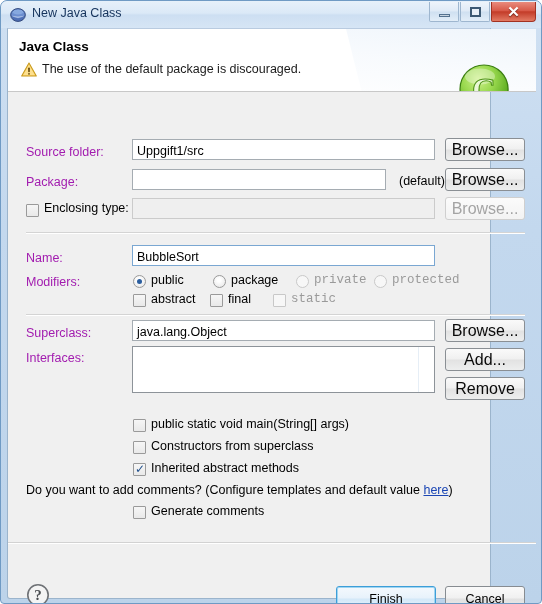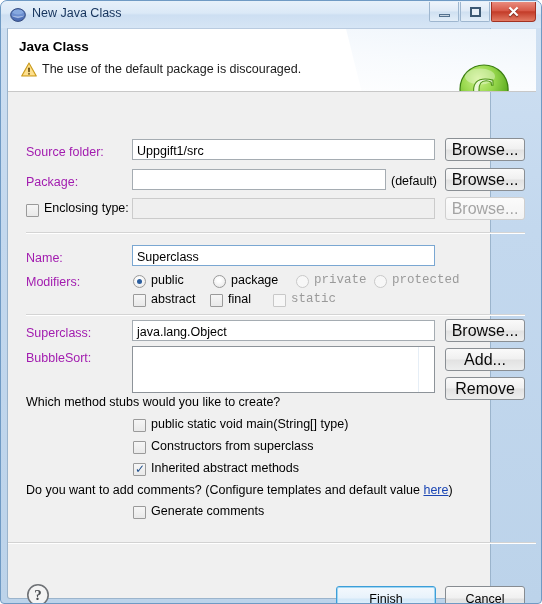--- a/index.html
+++ b/index.html
@@ -203,20 +203,21 @@
   .pushbtn.disabled {
     background: linear-gradient(to bottom, #fbfbfb 0%, #f3f3f3 100%);
     border: 1px solid #cfcfcf;
     color: #a4a4a4;
   }
 
   .default-hint {
     position: absolute;
     font-size: 12.5px;
     color: #000000;
+    margin-left: 8px;
   }
 
   
   .cb {
     position: absolute;
     width: 13px; height: 13px;
     box-sizing: border-box;
     background: linear-gradient(to bottom, #f6f6f6 0%, #e9e9e9 100%);
     border: 1px solid #9a9a9a;
     border-radius: 1px;
@@ -410,21 +411,21 @@
     <div class="pushbtn" style="left:437px; top:139px; width:80px;">Browse...</div>
 
     <div class="cb" style="left:18px; top:175px;"></div>
     <div class="ctl-label" style="left:36px; top:172px;">Enclosing type:</div>
     <div class="textfield disabled" style="left:124px; top:169px; width:303px;"></div>
     <div class="pushbtn disabled" style="left:437px; top:168px; width:80px;">Browse...</div>
 
     <div class="separator" style="left:18px; top:203px; width:499px;"></div>
 
     <div class="row-label" style="left:18px; top:222px;">Name:</div>
-    <div class="textfield focused" style="left:124px; top:216px; width:303px;">Superclass</div>
+    <div class="textfield focused" style="left:124px; top:216px; width:303px;">BubbleSort</div>
 
     <div class="row-label" style="left:18px; top:246px;">Modifiers:</div>
 
     <div class="rb" style="left:125px; top:246px;">
         <div class="dot"></div>
       </div>
     <div class="ctl-label" style="left:143px; top:244px;">public</div>
 
     <div class="rb" style="left:205px; top:246px;"></div>
     <div class="ctl-label" style="left:223px; top:244px;">package</div>
@@ -443,31 +444,30 @@
 
     <div class="cb disabled" style="left:265px; top:265px;"></div>
     <div class="ctl-label disabled" style="left:283px; top:263px;">static</div>
 
     <div class="separator" style="left:18px; top:285px; width:499px;"></div>
 
     <div class="row-label" style="left:18px; top:297px;">Superclass:</div>
     <div class="textfield" style="left:124px; top:291px; width:303px;">java.lang.Object</div>
     <div class="pushbtn" style="left:437px; top:290px; width:80px;">Browse...</div>
 
-    <div class="row-label" style="left:18px; top:322px;">BubbleSort:</div>
+    <div class="row-label" style="left:18px; top:322px;">Interfaces:</div>
     <div id="iface-list" style="left:124px; top:317px; width:303px; height:47px;">
       <div id="iface-scroll-track"></div>
     </div>
     <div class="pushbtn" style="left:437px; top:319px; width:80px;text-align:center;">Add...</div>
     <div class="pushbtn" style="left:437px; top:348px; width:80px; height:23px; overflow:hidden;">Remove</div>
 
-    <div class="section-text" style="left:18px; top:366px;">Which method stubs would you like to create?</div>
 
     <div class="cb" style="left:125px; top:390px;"></div>
-    <div class="ctl-label" style="left:143px; top:388px;">public static void main(String[] type)</div>
+    <div class="ctl-label" style="left:143px; top:388px;">public static void main(String[] args)</div>
 
     <div class="cb" style="left:125px; top:412px;"></div>
     <div class="ctl-label" style="left:143px; top:410px;">Constructors from superclass</div>
 
     <div class="cb" style="left:125px; top:434px;">
       <span class="tick">✓</span>
     </div>
     <div class="ctl-label" style="left:143px; top:432px;">Inherited abstract methods</div>
 
     <div class="section-text" style="left:18px; top:454px;">

